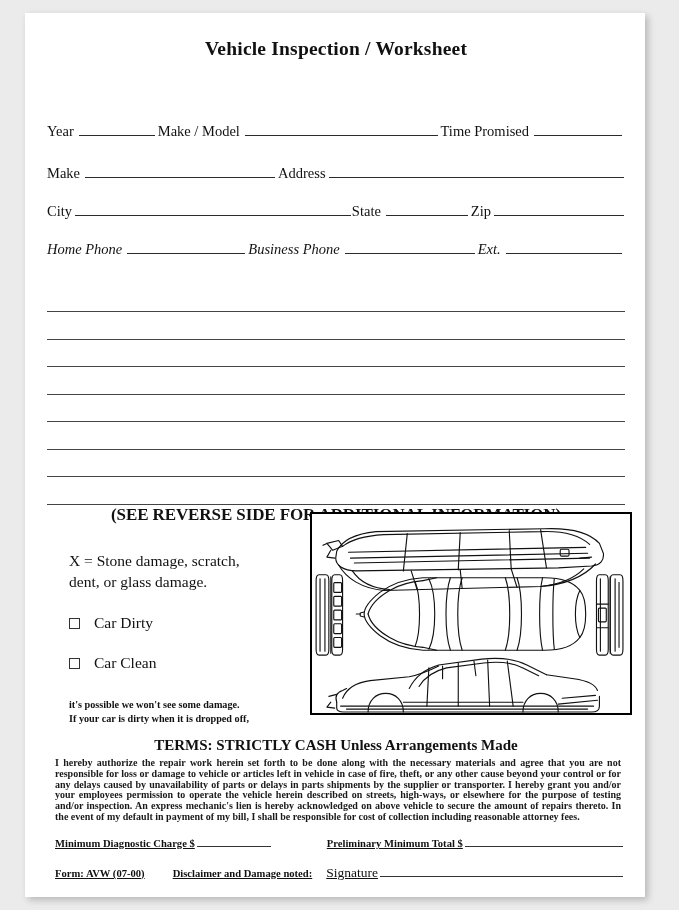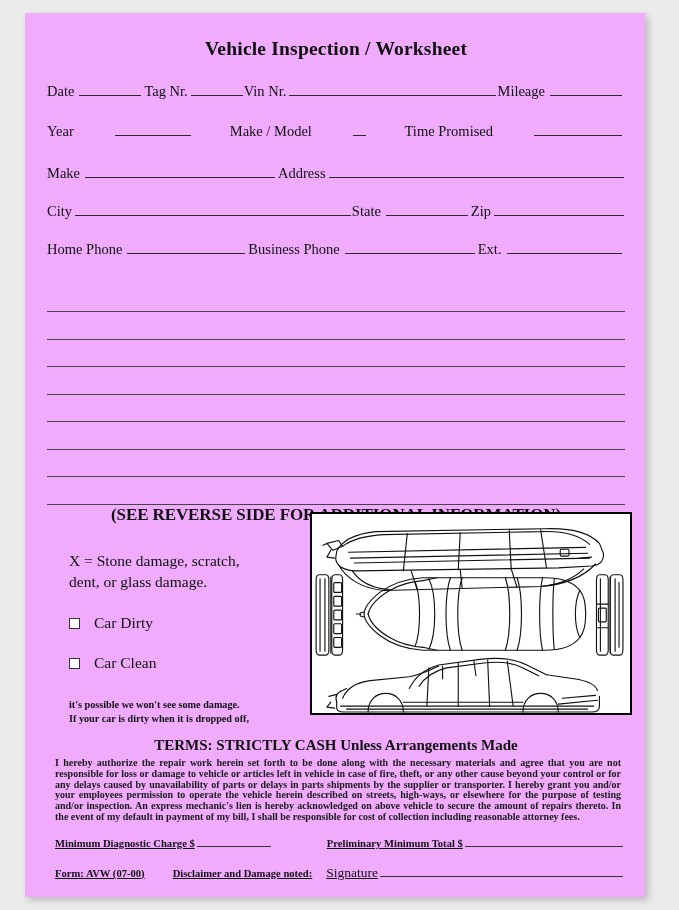--- a/index.html
+++ b/index.html
@@ -16,21 +16,21 @@
     overflow: hidden;
   }
 
   
   #sheet {
     position: absolute;
     left: 25px;
     top: 13px;
     width: 620px;
     height: 884px;
-    background: #f0abfc;
+    background: #ffffff;
     box-shadow: 3px 3px 7px rgba(0,0,0,0.22);
     overflow: hidden;
   }
 
   .inner {
     position: absolute;
     left: 22px;
     top: 0;
     width: 578px;
     height: 884px;
@@ -196,32 +196,22 @@
   .gap-md { width: 28px; flex: 0 0 auto; }
 </style>
 </head>
 <body>
 
 <div id="sheet">
   <div class="inner">
 
     <div class="doc-title">Vehicle Inspection / Worksheet</div>
 
-    <div class="row" style="top:68px;">
-      <span class="lab">Date</span>
-      <span class="rule" style="width:62px;"></span>
-      <span class="lab">Tag Nr.</span>
-      <span class="rule tight" style="width:52px;"></span>
-      <span class="lab">Vin Nr.</span>
-      <span class="rule grow tight"></span>
-      <span class="lab">Mileage</span>
-      <span class="rule" style="width:72px;"></span>
-    </div>
-
-    <div class="row" style="top:108px;gap:36px;">
+
+    <div class="row" style="top:108px;">
       <span class="lab">Year</span>
       <span class="rule" style="width:76px;"></span>
       <span class="lab">Make / Model</span>
       <span class="rule grow"></span>
       <span class="lab">Time Promised</span>
       <span class="rule" style="width:88px;"></span>
     </div>
 
     <div class="row" style="top:150px;">
       <span class="lab">Make</span>
@@ -232,21 +222,21 @@
 
     <div class="row" style="top:188px;">
       <span class="lab">City</span>
       <span class="rule grow tight"></span>
       <span class="lab">State</span>
       <span class="rule" style="width:82px;"></span>
       <span class="lab">Zip</span>
       <span class="rule tight" style="width:130px;"></span>
     </div>
 
-    <div class="row" style="top:226px;">
+    <div class="row" style="top:226px;font-style:italic;">
       <span class="lab">Home Phone</span>
       <span class="rule" style="width:118px;"></span>
       <span class="lab">Business Phone</span>
       <span class="rule" style="width:130px;"></span>
       <span class="lab">Ext.</span>
       <span class="rule grow"></span>
     </div>
 
 
     <div id="blank-lines">

